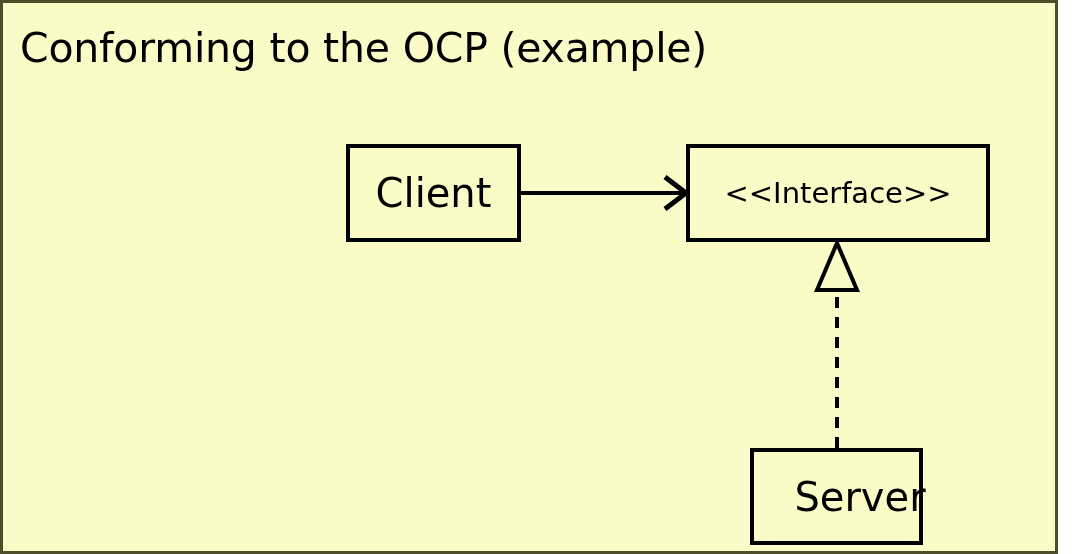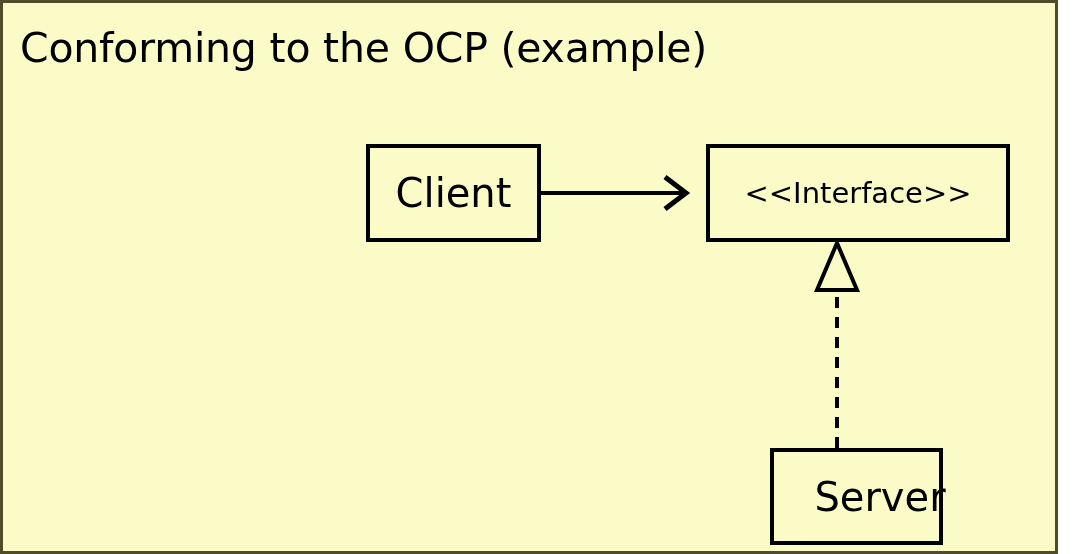--- a/index.html
+++ b/index.html
@@ -33,21 +33,20 @@
   .uml-box {
     position: absolute;
     box-sizing: border-box;
     border: 4px solid #000000;
     background: #fbfbc8;
     display: flex;
     align-items: center;
     justify-content: center;
     color: #000000;
     white-space: nowrap;
-    margin-left: 20px;
   }
   #box-client {
     left: 343px;
     top: 141px;
     width: 175px;
     height: 98px;
     font-size: 40px;
   }
   #box-interface {
     left: 683px;

